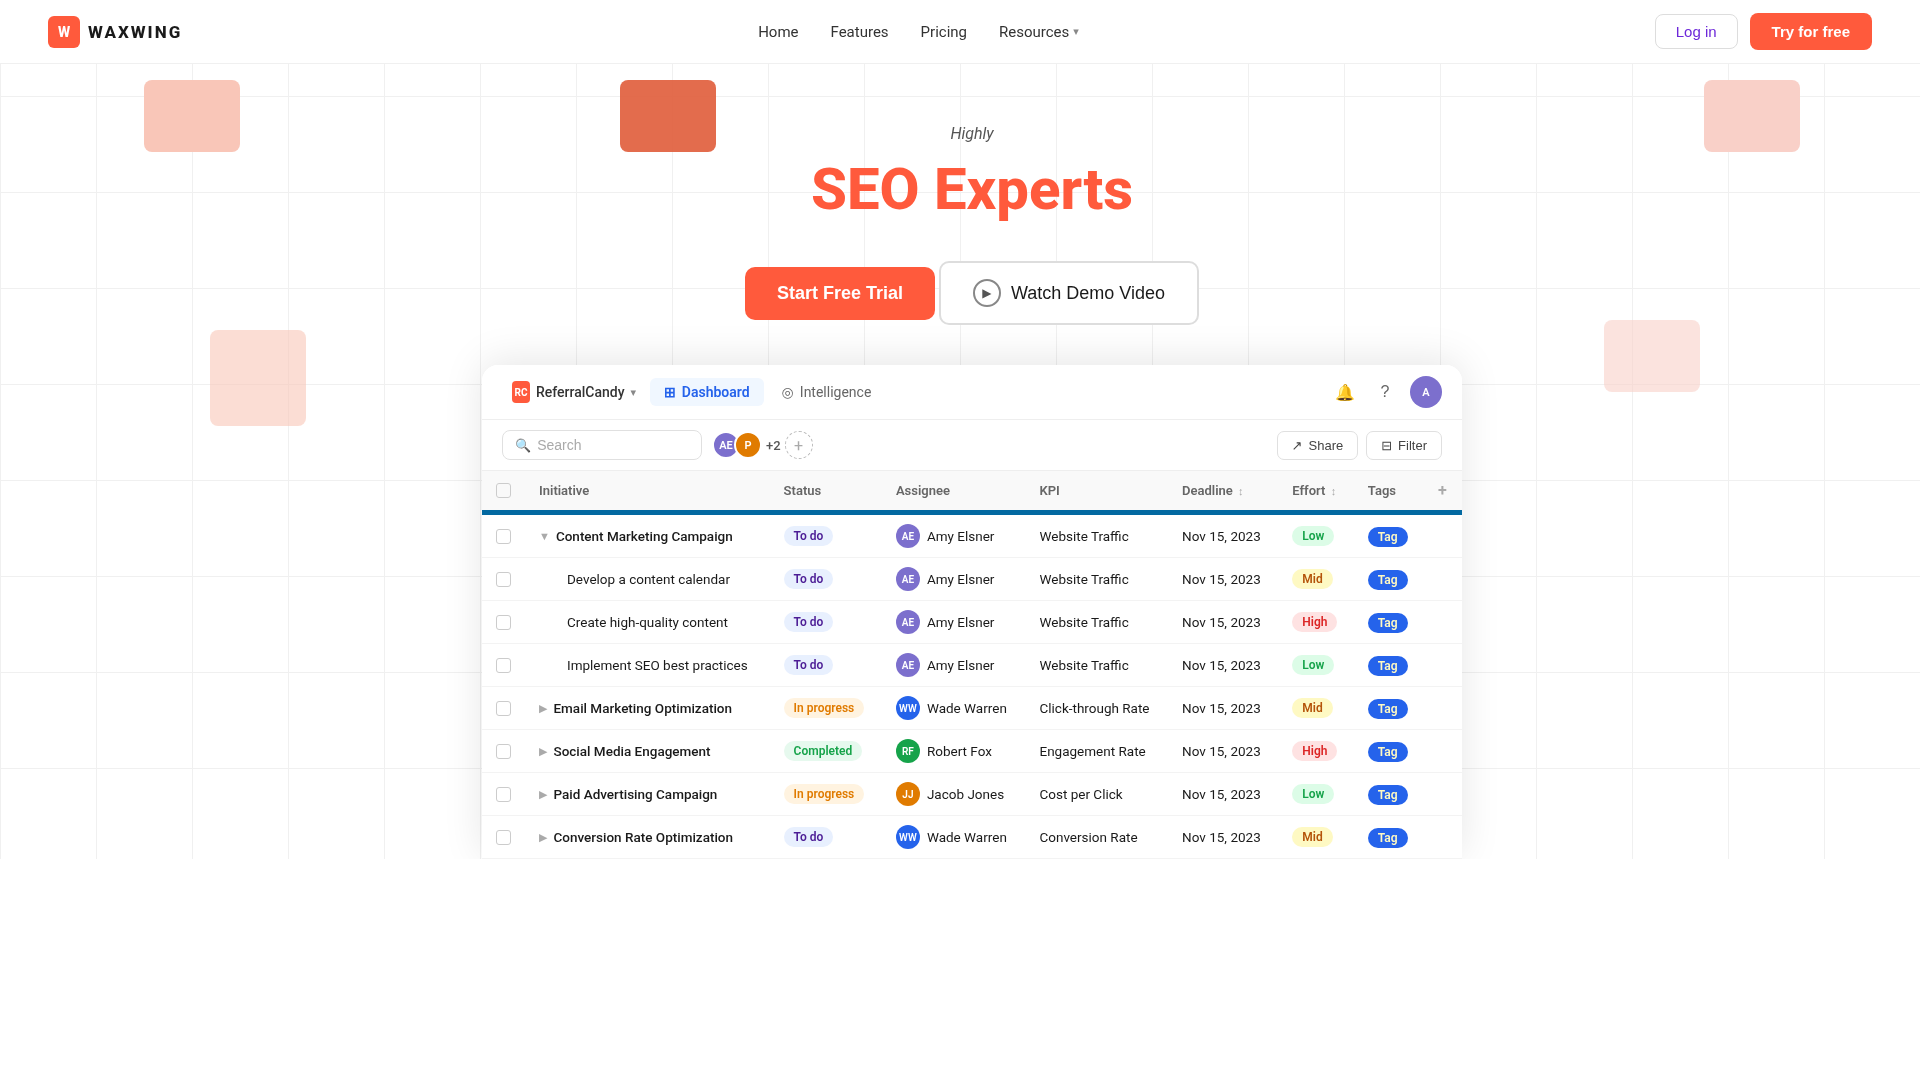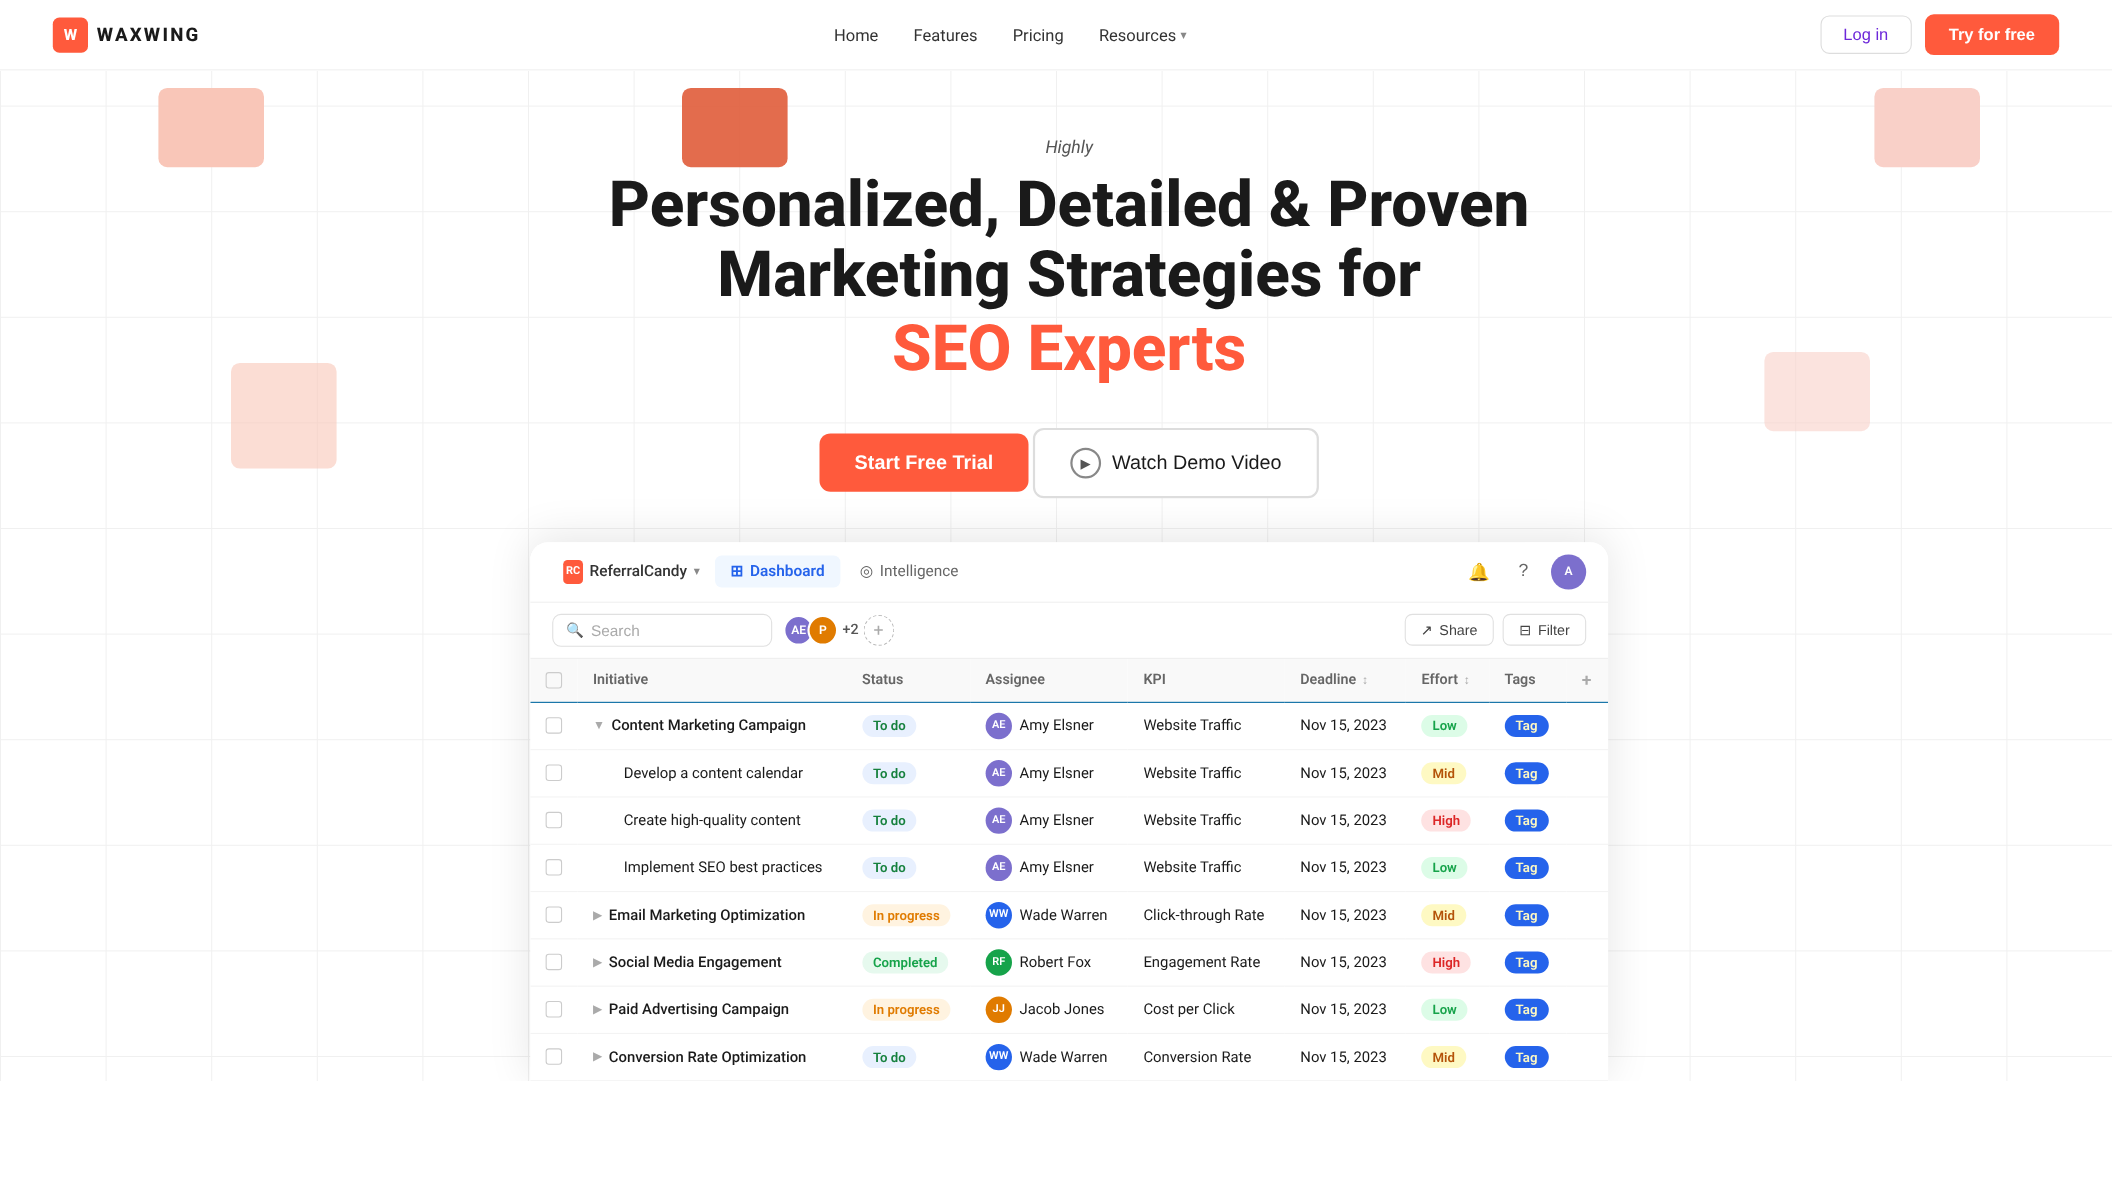--- a/index.html
+++ b/index.html
@@ -118,39 +118,39 @@
     .avatar-group { display: flex; align-items: center; gap: -4px; }
     .av-sm { width: 28px; height: 28px; border-radius: 50%; border: 2px solid #fff; background: #ccc; display: flex; align-items: center; justify-content: center; font-size: 11px; font-weight: 600; color: #fff; margin-left: -6px; }
     .av-sm:first-child { margin-left: 0; }
     .av-count { font-size: 13px; color: #555; font-weight: 500; margin-left: 4px; }
     .av-add { width: 28px; height: 28px; border-radius: 50%; border: 1.5px dashed #bbb; display: flex; align-items: center; justify-content: center; color: #aaa; font-size: 16px; cursor: pointer; margin-left: 4px; }
     .dash-toolbar-right { display: flex; align-items: center; gap: 8px; }
     .tb-btn { display: flex; align-items: center; gap: 6px; padding: 6px 14px; border: 1px solid #e0e0e0; border-radius: 7px; background: #fff; font-size: 13px; color: #444; cursor: pointer; }
 
     
     .dash-table { width: 100%; border-collapse: collapse; font-size: 13.5px; }
-    .dash-table thead tr { background: #f9f9f9; border-bottom: 1px solid #0369a1; }
+    .dash-table thead tr { background: #f9f9f9; border-bottom: 5px solid #0369a1; }
     .dash-table th {
       padding: 10px 14px; text-align: left; font-weight: 600; color: #666; font-size: 13px;
       white-space: nowrap;
     }
     .dash-table th .sort-icon { font-size: 11px; color: #aaa; margin-left: 2px; }
     .dash-table td { padding: 9px 14px; border-bottom: 1px solid #f3f3f3; vertical-align: middle; }
     .checkbox-cell { width: 32px; }
     .cb { width: 15px; height: 15px; border: 1.5px solid #ccc; border-radius: 3px; cursor: pointer; }
 
     .init-cell { display: flex; align-items: center; gap: 6px; }
     .expand-icon { color: #aaa; font-size: 11px; cursor: pointer; }
     .init-name { color: #1a1a1a; font-weight: 400; }
     .init-name.parent { font-weight: 500; }
 
     .badge {
       display: inline-block; padding: 3px 10px; border-radius: 20px; font-size: 12px; font-weight: 600;
     }
-    .badge-todo { background: #e8f0fe; color: #15803d; }
+    .badge-todo { background: #e8f0fe; color: #4c1d95; }
     .badge-inprogress { background: #fff3e0; color: #e07b00; }
     .badge-completed { background: #e6f9ee; color: #16a34a; }
 
     .assignee-cell { display: flex; align-items: center; gap: 7px; }
     .assignee-av { width: 24px; height: 24px; border-radius: 50%; background: #888; display: flex; align-items: center; justify-content: center; font-size: 10px; color: #fff; font-weight: 600; }
 
     .effort-badge {
       display: inline-block; padding: 3px 10px; border-radius: 20px; font-size: 12px; font-weight: 600;
     }
     .effort-low { background: #dcfce7; color: #16a34a; }
@@ -189,24 +189,20 @@
 <section class="hero">
   <div class="grid-bg"></div>
   <div class="deco-block deco-1"></div>
   <div class="deco-block deco-2"></div>
   <div class="deco-block deco-3"></div>
   <div class="deco-block deco-4"></div>
   <div class="deco-block deco-5"></div>
 
   <div class="hero-content">
     <p class="hero-tag">Highly</p>
-    <h1 class="hero-title">
-      <span>Personalized, Detailed &amp; Proven</span><br>
-      <span>Marketing Strategies for</span>
-    </h1>
     <div class="hero-rotating">
       <div class="hero-rotating-text">SEO Experts</div>
       <div class="hero-rotating-text2">Product Marketers</div>
     </div>
     <div class="hero-buttons">
       <button class="btn-start">Start Free Trial</button>
       <button class="btn-demo">
         <span class="play-circle">▶</span>
         <span>Watch Demo Video</span>
       </button>

